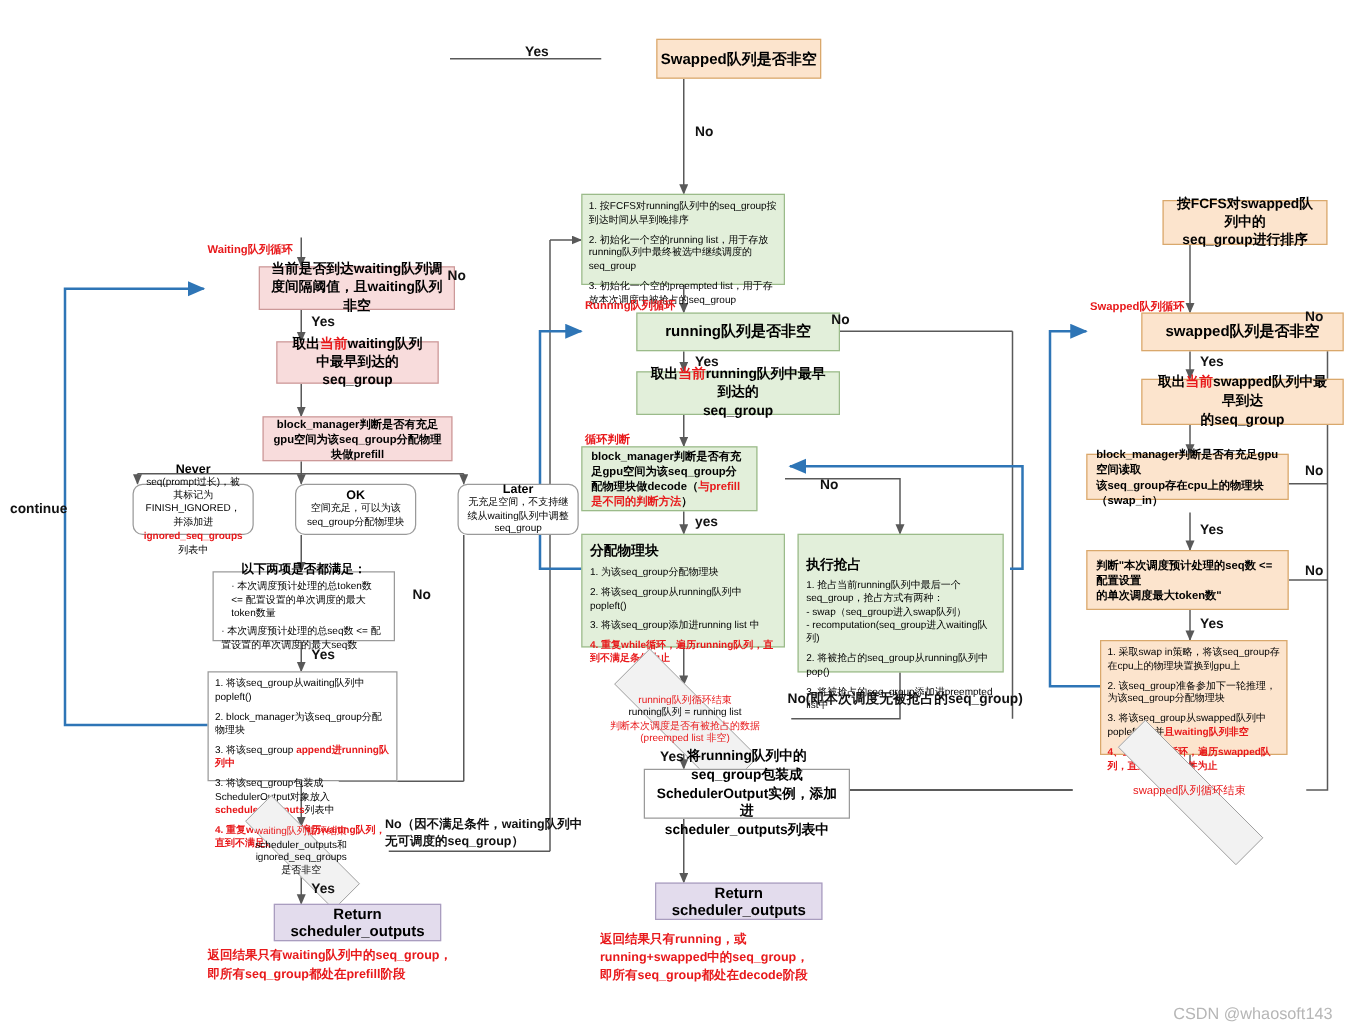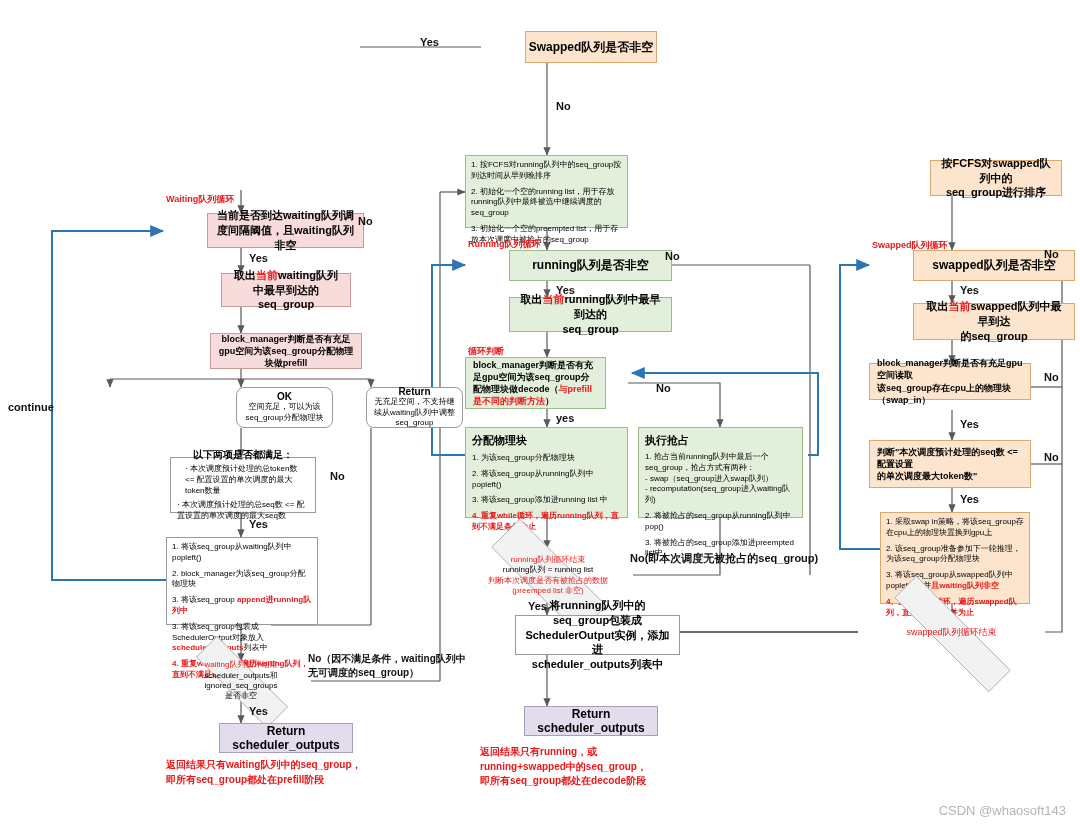--- a/index.html
+++ b/index.html
@@ -155,28 +155,36 @@
     <div class="t11 ttl lh13">
       <span>取出</span><span class="red">当前</span><span>waiting队列中最早到达的</span><br>
       <span>seq_group</span>
     </div>
   </div>
 
   <div class="node pink ctr pad6" style="left:166px;top:333px;width:152px;height:36px;">
     <div class="t9 ttl lh13">block_manager判断是否有充足gpu空间为该seq_group分配物理块做prefill</div>
   </div>
 
+  <div class="node white ctr rounded pad6" style="left:62px;top:387px;width:97px;height:41px;">
+    <div class="t10 ttl">Never</div>
+    <div class="t8 lh13">
+      <span>seq(prompt过长)，被其标记为</span><br>
+      <span>FINISH_IGNORED，并添加进</span><br>
+      <span class="red ttl">ignored_seq_groups</span><span>列表中</span>
+    </div>
+  </div>
 
   <div class="node white ctr rounded pad6" style="left:192px;top:387px;width:97px;height:41px;">
     <div class="t10 ttl">OK</div>
     <div class="t8 lh13">空间充足，可以为该seq_group分配物理块</div>
   </div>
 
   <div class="node white ctr rounded pad6" style="left:322px;top:387px;width:97px;height:41px;">
-    <div class="t10 ttl">Return</div>
+    <div class="t10 ttl">Later</div>
     <div class="t8 lh13">无充足空间，不支持继续从waiting队列中调整seq_group</div>
   </div>
 
   <div class="lbl" style="left:8px;top:401px;">continue</div>
 
   <div class="node white lft listbox" style="left:170px;top:457px;width:146px;height:56px;padding:4px 6px;">
     <div class="t10 ttl" style="text-align:center;">以下两项是否都满足：</div>
     <div class="t8 lh13" style="margin-top:2px;margin-left:8px;">· 本次调度预计处理的总token数 &lt;= 配置设置的单次调度的最大token数量</div>
     <div class="t8 lh13" style="margin-top:4px;">· 本次调度预计处理的总seq数 &lt;= 配置设置的单次调度的最大seq数</div>
   </div>
@@ -249,21 +257,21 @@
   <div class="lbl" style="left:656px;top:382px;">No</div>
 
   <div class="node green lft" style="left:465px;top:427px;width:163px;height:91px;padding:5px 6px;justify-content:flex-start;">
     <div class="t11 ttl">分配物理块</div>
     <div class="t8 lh13" style="margin-top:5px;">1. 为该seq_group分配物理块</div>
     <div class="t8 lh13" style="margin-top:5px;">2. 将该seq_group从running队列中popleft()</div>
     <div class="t8 lh13" style="margin-top:5px;">3. 将该seq_group添加进running list 中</div>
     <div class="t8 lh13 red ttl" style="margin-top:5px;">4. 重复while循环，遍历running队列，直到不满足条件为止</div>
   </div>
 
-  <div class="node green lft" style="left:638px;top:427px;width:165px;height:91px;padding:5px 6px;justify-content:flex-start;">
+  <div class="node green lft" style="left:638px;top:427px;width:165px;height:111px;padding:16px 6px;justify-content:flex-start;">
     <div class="t11 ttl">执行抢占</div>
     <div class="t8 lh13" style="margin-top:4px;">
       <span>1. 抢占当前running队列中最后一个seq_group，抢占方式有两种：</span><br>
       <span>- swap（seq_group进入swap队列）</span><br>
       <span>- recomputation(seq_group进入waiting队列)</span>
     </div>
     <div class="t8 lh13" style="margin-top:5px;">2. 将被抢占的seq_group从running队列中pop()</div>
     <div class="t8 lh13" style="margin-top:5px;">3. 将被抢占的seq_group添加进preempted list中</div>
   </div>
 

